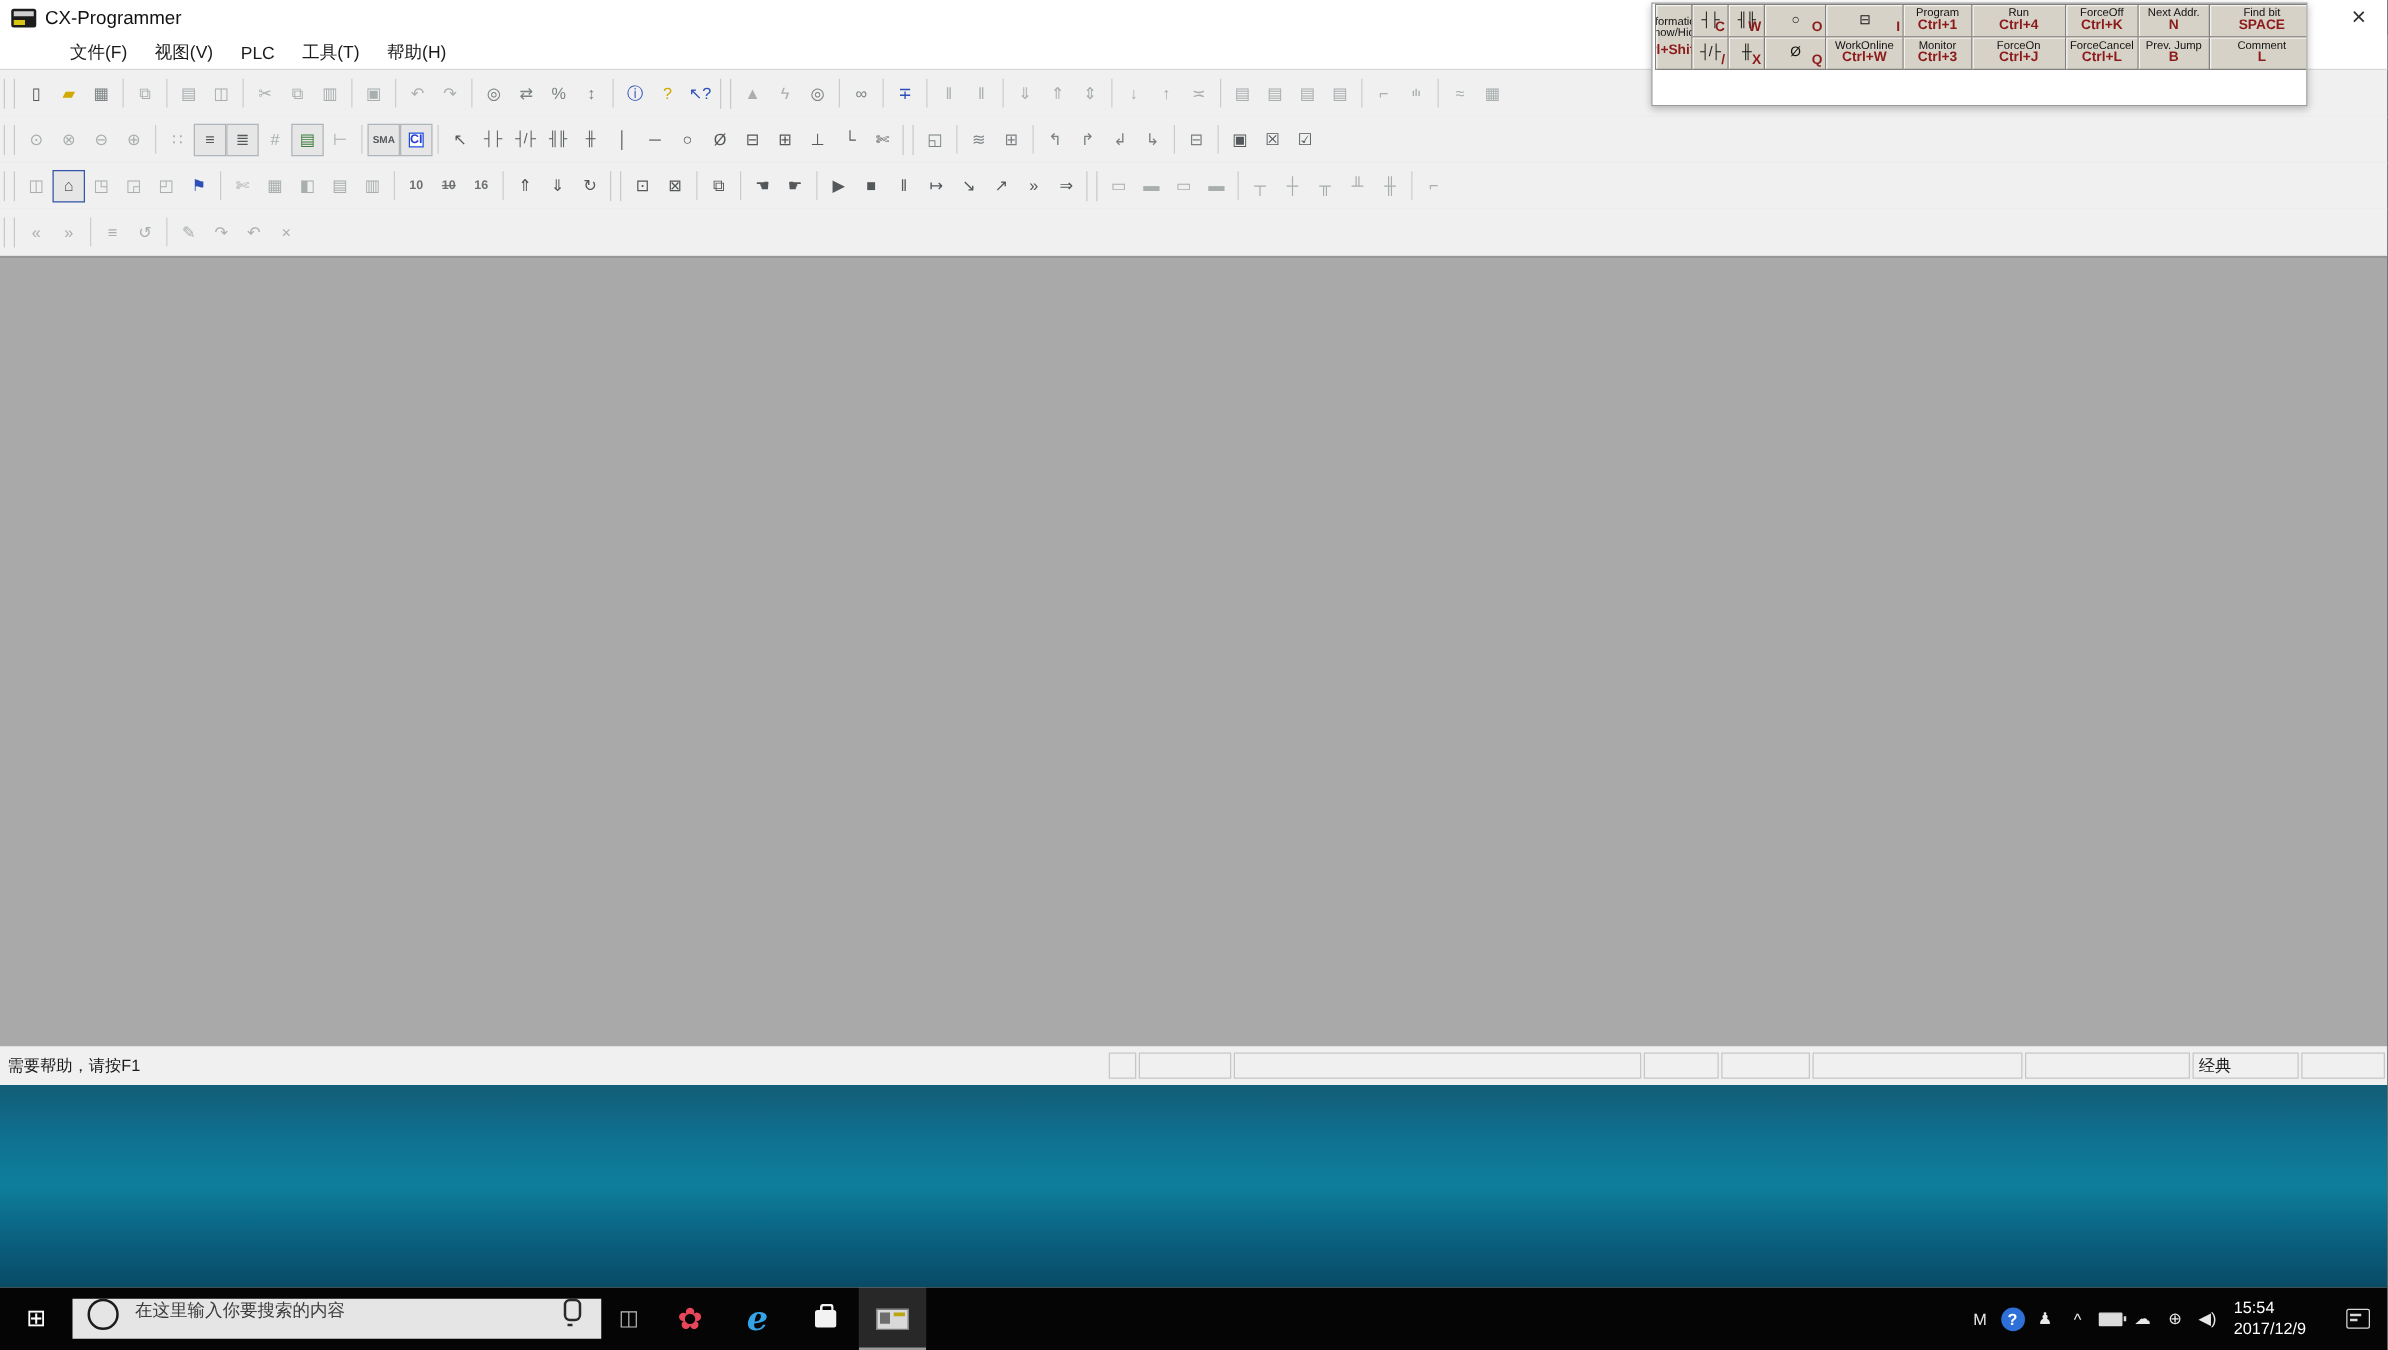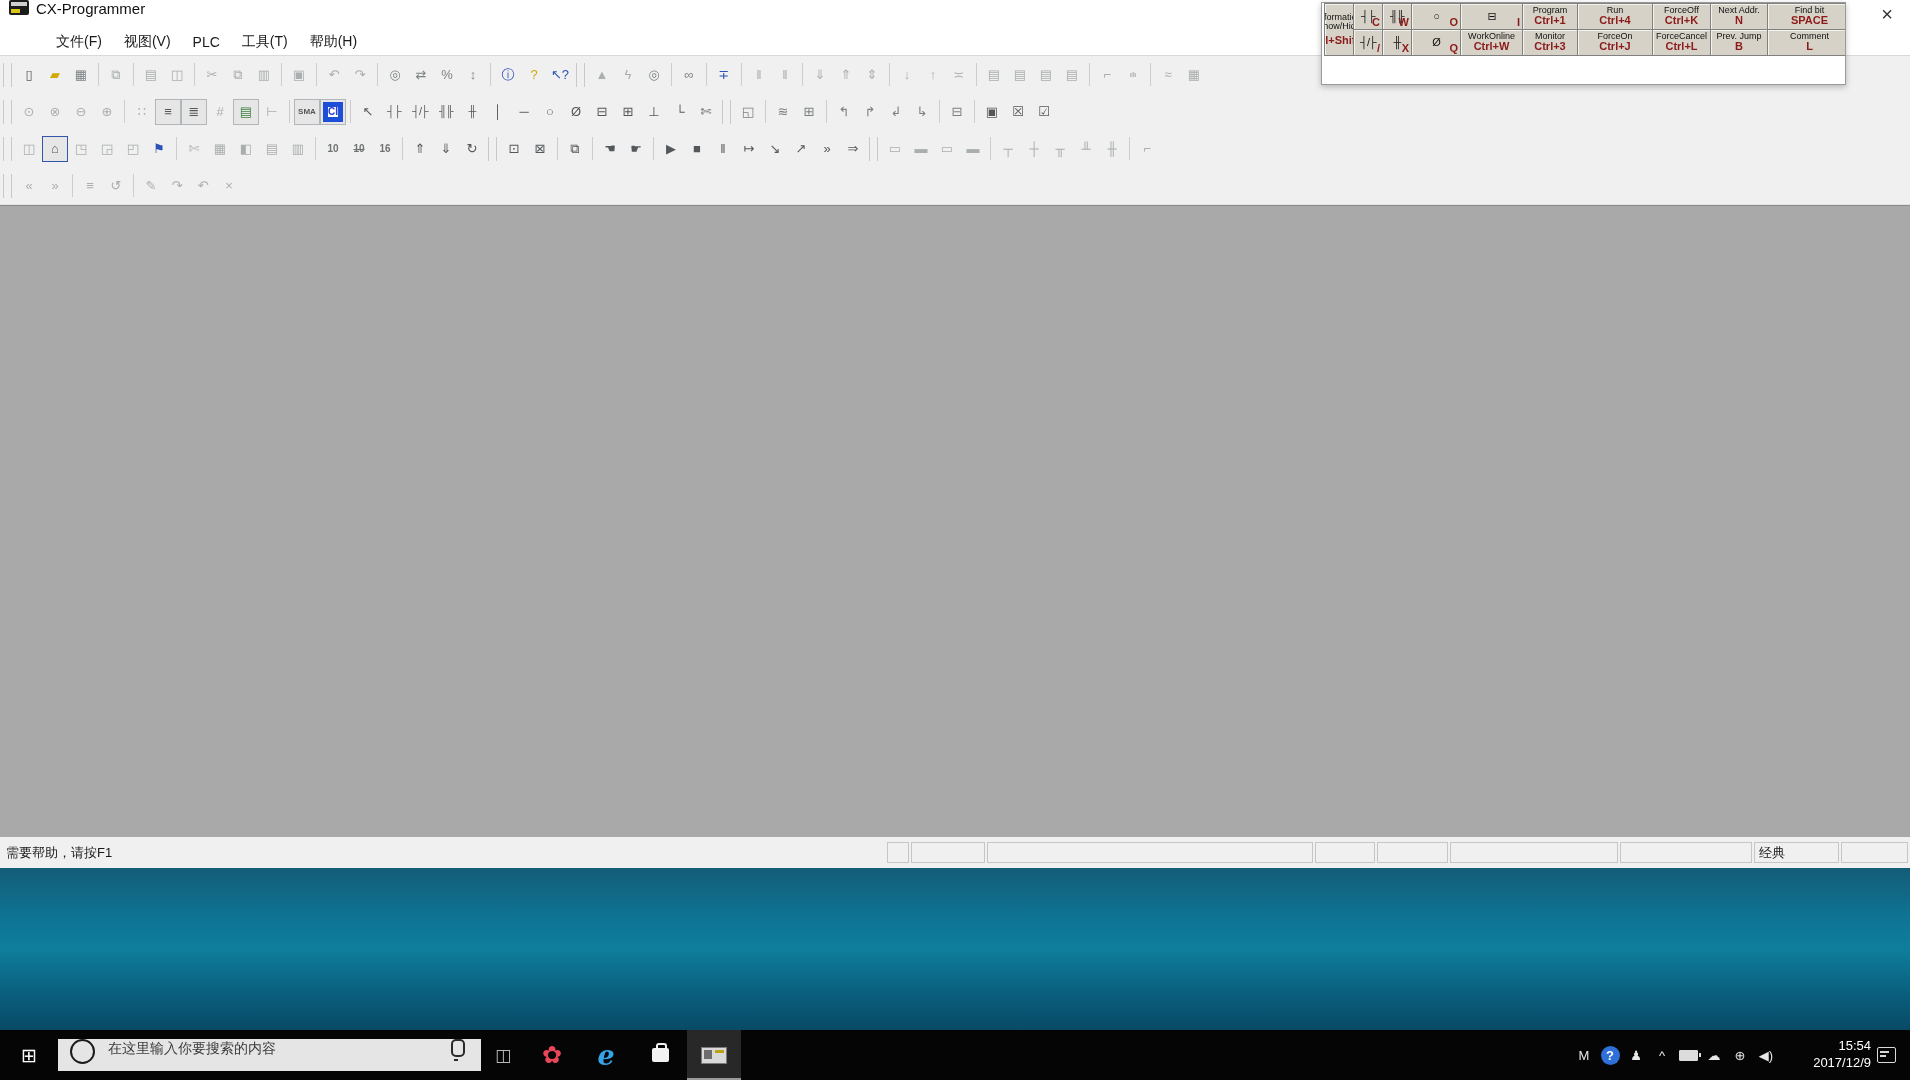--- a/index.html
+++ b/index.html
@@ -1,21 +1,21 @@
 <!DOCTYPE html>
 <html><head>
 <meta charset="utf-8">
 <style>
   html,body{margin:0;padding:0;background:#222;}
   #screen{position:relative;width:1910px;height:1080px;overflow:hidden;
     font-family:"Liberation Sans","DejaVu Sans",sans-serif;background:#f0f0f0;}
 
   
   .titlebar{position:absolute;left:0;top:0;width:1910px;height:28px;background:#ffffff;
-    display:flex;}
+    display:flex;align-items:center;}
   .appicon{width:20px;height:15px;margin-left:9px;background:#1c1c1c;border-radius:2px;position:relative;}
   .appicon:before{content:"";position:absolute;left:2px;top:2px;right:2px;height:4px;background:#cfcfcf;}
   .appicon:after{content:"";position:absolute;left:2px;bottom:2px;width:9px;height:4px;background:#d8c514;}
   .apptitle{margin-left:7px;font-size:15px;color:#111;}
   .win-close{position:absolute;right:8px;top:0px;width:30px;height:28px;display:flex;
     align-items:center;justify-content:center;font-size:20px;color:#333;cursor:default;}
 
   
   .menubar{position:absolute;left:0;top:28px;width:1910px;height:27px;background:#ffffff;
     display:flex;align-items:center;border-bottom:1px solid #d9d9d9;padding-left:40px;}
@@ -35,21 +35,21 @@
   .g.dis{color:#a9aeae;}
   .g.en{color:#7c8284;}
   .g.en2{color:#54585a;}
   .g.yellow{color:#d1a900;}
   .g.blue{color:#2b50b8;}
   .g.green{color:#3f7f3f;}
   .g.tiny{font-size:8px;font-weight:bold;letter-spacing:0;}
   .g.num{font-size:10px;font-weight:bold;color:#6e7272;}
   .g.strike{text-decoration:line-through;}
   .g.ladder{font-size:11px;letter-spacing:-1px;}
-  .g.ci{font-size:10px;font-weight:bold;color:#2a3bd6;border:5px solid #1d4ed8;padding:0 0;background:#fff;}
+  .g.ci{font-size:10px;font-weight:bold;color:#2a3bd6;border:1px solid #1d4ed8;padding:0 0;background:#fff;}
 
   
   .workspace{position:absolute;left:0;top:205px;width:1910px;height:632px;background:#a9a9a9;
     border-top:1px solid #8a8a8a;}
   .statusbar{position:absolute;left:0;top:837px;width:1910px;height:31px;background:#f0f0f0;
     display:flex;align-items:center;font-size:13px;color:#1a1a1a;}
   .statustext{margin-left:6px;flex:none;}
   .statusfill{flex:1;}
   .spanel{height:21px;border:1px solid #c6c6c6;background:#f0f0f0;margin-right:2px;flex:none;
     font-size:13px;color:#1a1a1a;display:flex;align-items:center;padding-left:4px;box-sizing:border-box;}
@@ -84,21 +84,21 @@
   .ic-cxp:before{content:"";position:absolute;left:2px;top:2px;width:8px;height:9px;background:#6d6d6d;}
   .ic-cxp:after{content:"";position:absolute;right:2px;top:2px;width:9px;height:3px;background:#b9a411;}
 
   .tray{margin-left:auto;display:flex;align-items:center;flex:none;height:50px;}
   .trayitem{display:flex;align-items:center;justify-content:center;width:26px;height:50px;
     color:#e8e8e8;font-size:14px;flex:none;}
   .helpcircle{width:19px;height:19px;border-radius:50%;background:#2e6fd8;color:#fff;font-size:13px;
     font-weight:bold;display:flex;align-items:center;justify-content:center;}
   .batt{width:17px;height:9px;border:1.5px solid #dcdcdc;border-radius:1px;position:relative;background:#dcdcdc;}
   .batt:after{content:"";position:absolute;right:-4px;top:2px;width:2px;height:4px;background:#dcdcdc;}
-  .clock{width:84px;text-align:right;color:#ffffff;font-size:13px;line-height:1.3;flex:none;margin:0 6px 0 8px;}
+  .clock{width:84px;text-align:left;color:#ffffff;font-size:13px;line-height:1.3;flex:none;margin:0 6px 0 8px;}
   .notif{width:17px;height:14px;border:1.5px solid #d9d9d9;border-radius:2px;position:relative;margin-right:14px;}
   .notif:before{content:"";position:absolute;left:2px;top:3px;width:9px;height:1.5px;background:#d9d9d9;}
   .notif:after{content:"";position:absolute;left:2px;top:7px;width:6px;height:1.5px;background:#d9d9d9;}
 
   
   .popup{position:absolute;left:1321px;top:2px;width:523px;height:81px;background:#ffffff;
     border:1px solid #9a9a9a;box-shadow:0 2px 6px rgba(0,0,0,0.25);overflow:hidden;}
   .popup-title{font-size:15px;color:#8a8a8a;padding:6px 0 4px 9px;height:19px;}
   .pgrid{display:grid;margin-left:2px;
     grid-template-columns:29px 29px 29px 49px 62px 55px 75px 58px 57px 84px;

